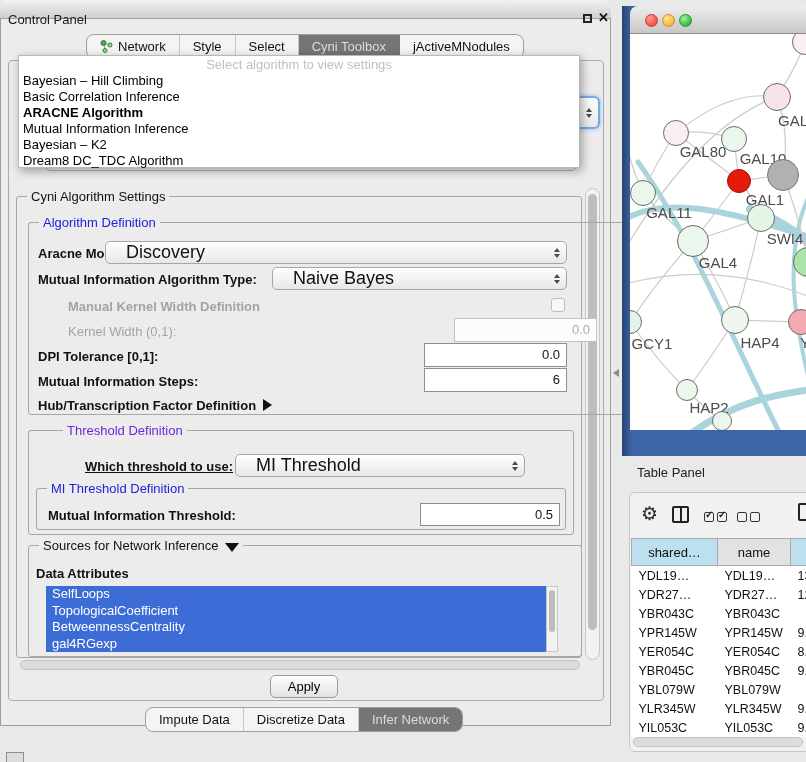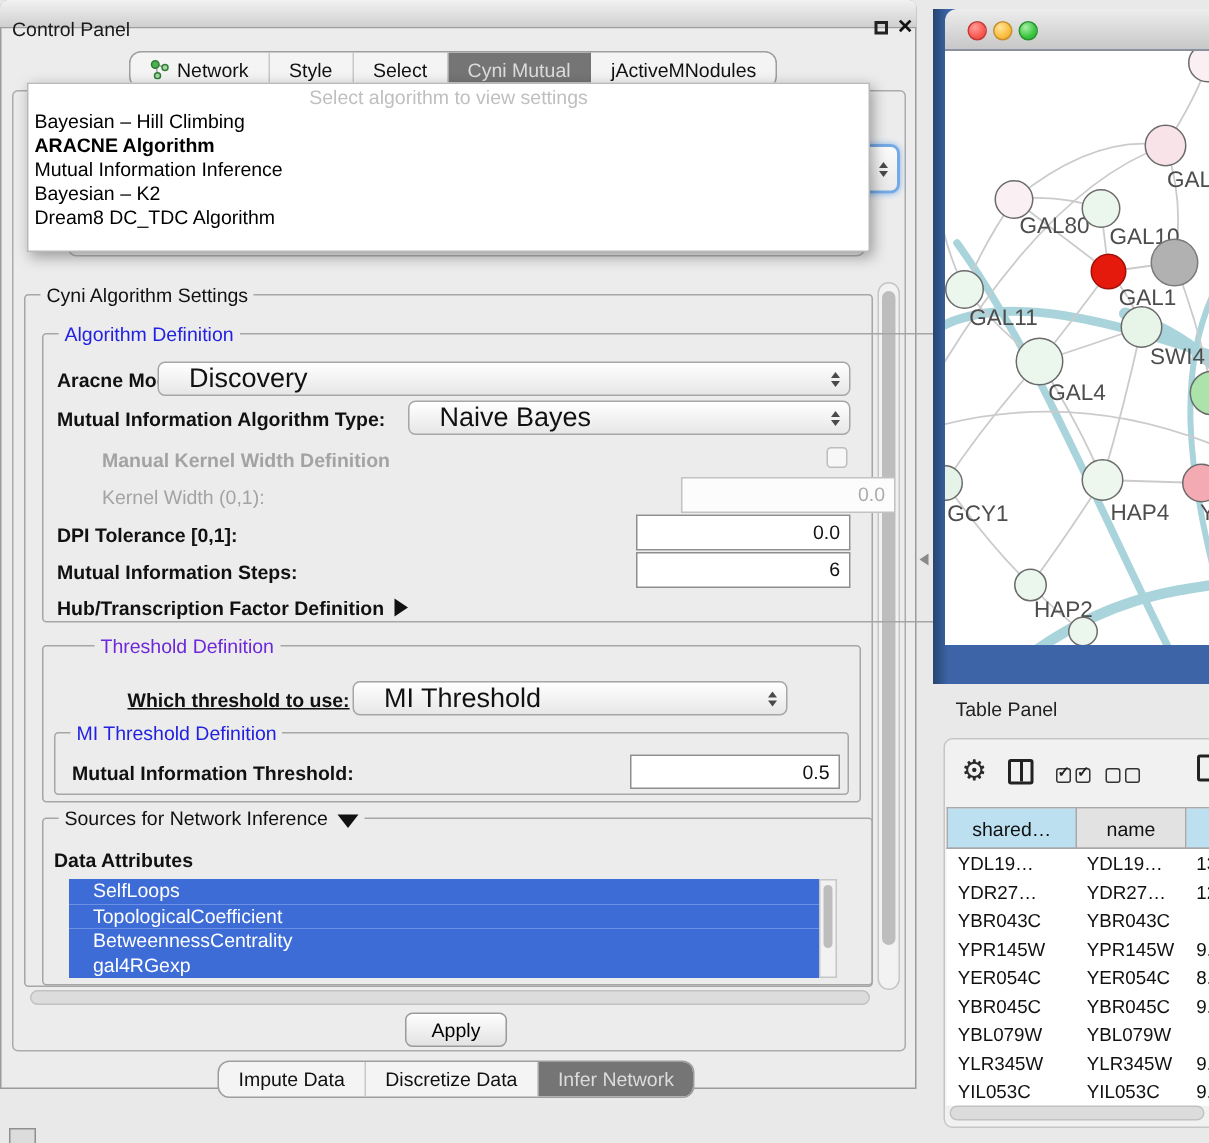--- a/index.html
+++ b/index.html
@@ -63,21 +63,21 @@
   .tri-r{display:inline-block;width:0;height:0;border-top:6px solid transparent;border-bottom:6px solid transparent;
          border-left:9px solid #111;vertical-align:-1px;margin-left:7px;}
   .tri-d{display:inline-block;width:0;height:0;border-left:7px solid transparent;border-right:7px solid transparent;
          border-top:9px solid #111;vertical-align:-2px;margin-left:6px;}
   
   .vsb{background:#F2F2F2;border:1px solid #C6C6C6;border-radius:8px;box-sizing:border-box;}
   .vsb .thumb{position:absolute;left:2px;right:2px;background:#BDBDBD;border-radius:7px;}
   .hsb{background:#DCDCDC;border:1px solid #C2C2C2;border-radius:6px;box-sizing:border-box;}
   
   .attr-list{left:46px;top:586px;width:500px;height:66px;background:#FFF;overflow:hidden;}
-  .attr-item{height:16.5px;line-height:16.5px;background:#3D6CD7;color:#FFF;font-size:13px;padding-left:16px;}
+  .attr-item{height:16.5px;line-height:16.5px;background:#3D6CD7;color:#FFF;font-size:13px;padding-left:6px;}
   
   .btn{position:absolute;background:linear-gradient(#FEFEFE,#E2E2E2);border:1px solid #9A9A9A;
        border-radius:5px;font-size:13px;text-align:center;box-sizing:border-box;}
   
   .net-frame{left:622px;top:6px;width:184px;height:450px;
              background:linear-gradient(90deg,#27456F 0px,#2E5186 4px,#3E64A8 10px);}
   .net-titlebar{left:630px;top:6px;width:176px;height:28px;background:linear-gradient(#EDEDED,#C7C7C7);
                 border-bottom:1px solid #8E8E8E;border-radius:8px 0 0 0;box-sizing:border-box;}
   .tl{position:absolute;width:13px;height:13px;border-radius:50%;top:8px;box-sizing:border-box;}
   .tl.red{background:radial-gradient(circle at 35% 30%,#FF9C97,#F95A52 60%,#D94542);border:1px solid #C43B38;}
@@ -126,41 +126,42 @@
       </svg>
       <span>Network</span>
     </div>
     <div class="tab">
       <span>Style</span>
     </div>
     <div class="tab">
       <span>Select</span>
     </div>
     <div class="tab sel">
-      <span>Cyni Mutual</span>
+      <span>Cyni Toolbox</span>
     </div>
     <div class="tab">
       <span>jActiveMNodules</span>
     </div>
   </div>
 
 <div class="abs content-panel"></div>
 
 <div class="abs focus-combo">
   <span class="spin">
       <i class="up"></i>
       <i class="dn"></i>
     </span>
 </div>
 <div class="abs hidden-combo">gal-filtered.sif default node</div>
 
 <div class="abs popup">
   <div class="popup-head">Select algorithm to view settings</div>
   <div id="popupItems">
       <div class="popup-item">Bayesian – Hill Climbing</div>
+      <div class="popup-item">Basic Correlation Inference</div>
       <div class="popup-item bold">ARACNE Algorithm</div>
       <div class="popup-item">Mutual Information Inference</div>
       <div class="popup-item">Bayesian – K2</div>
       <div class="popup-item">Dream8 DC_TDC Algorithm</div>
     </div>
 </div>
 
 <div class="abs group" style="left:16px;top:196px;width:566px;height:462px;">
   <span class="gtitle" style="background:#ECECEC;text-align:right;">Cyni Algorithm Settings</span>
 </div>

